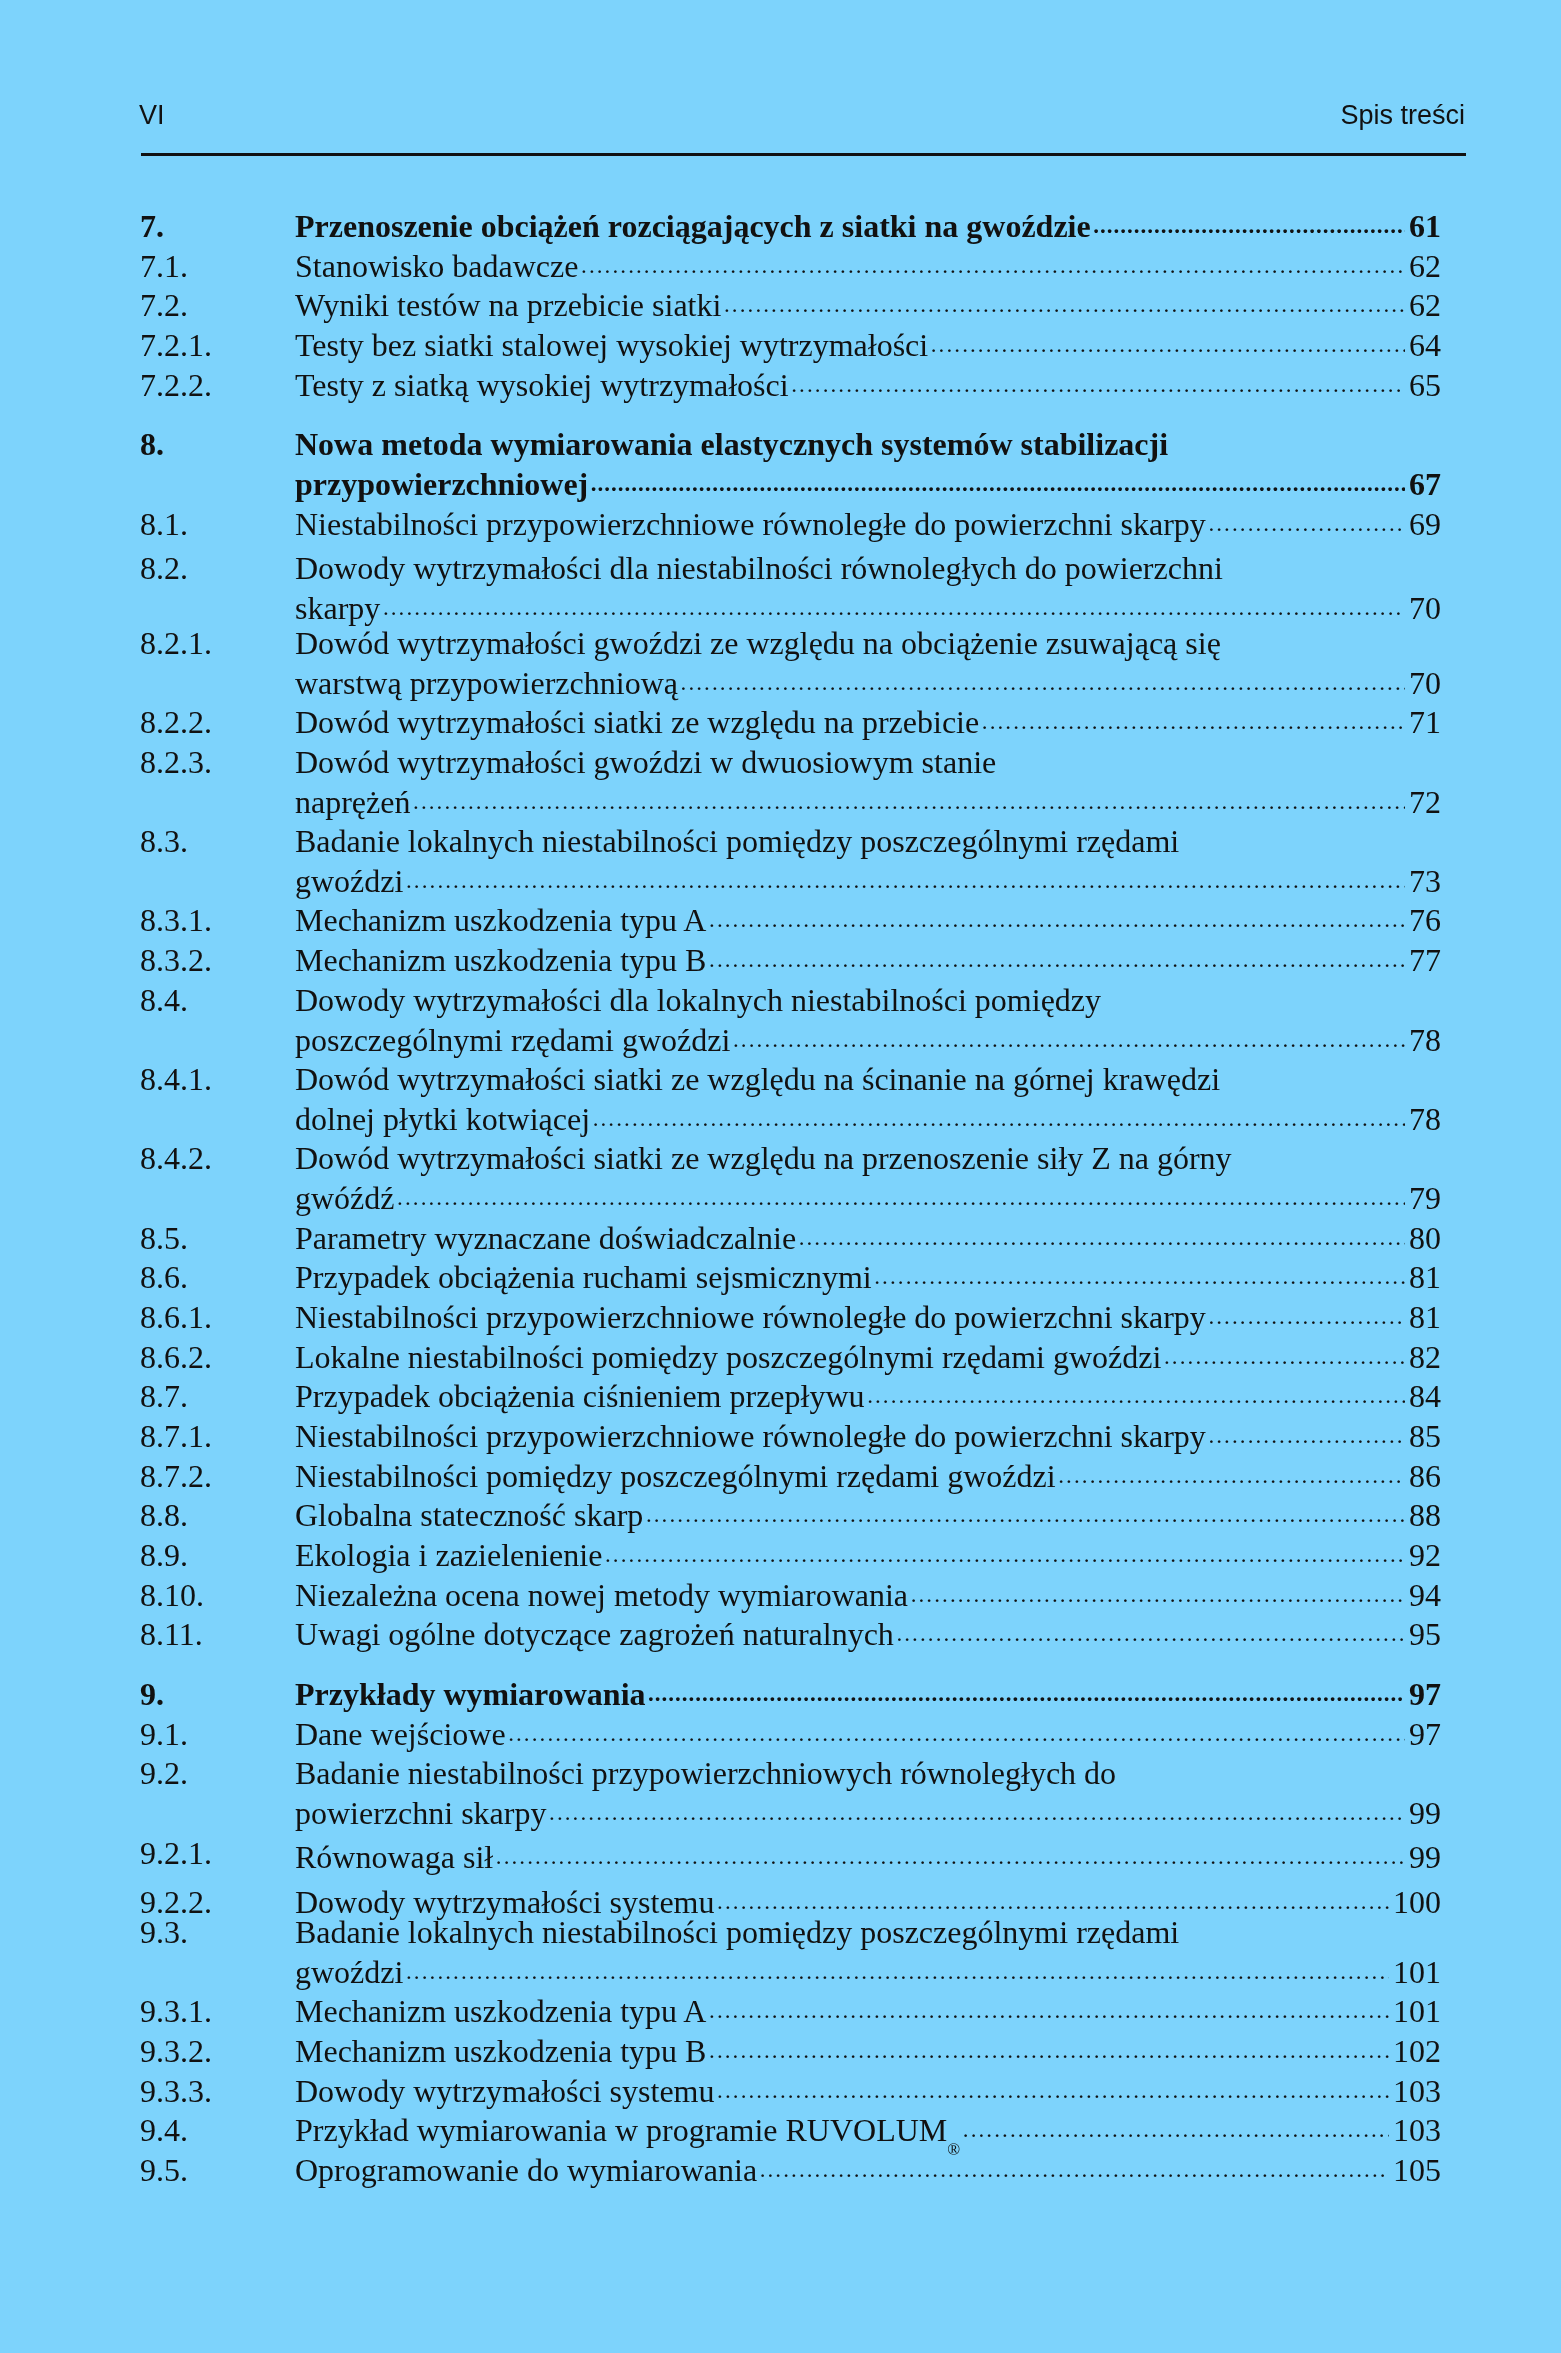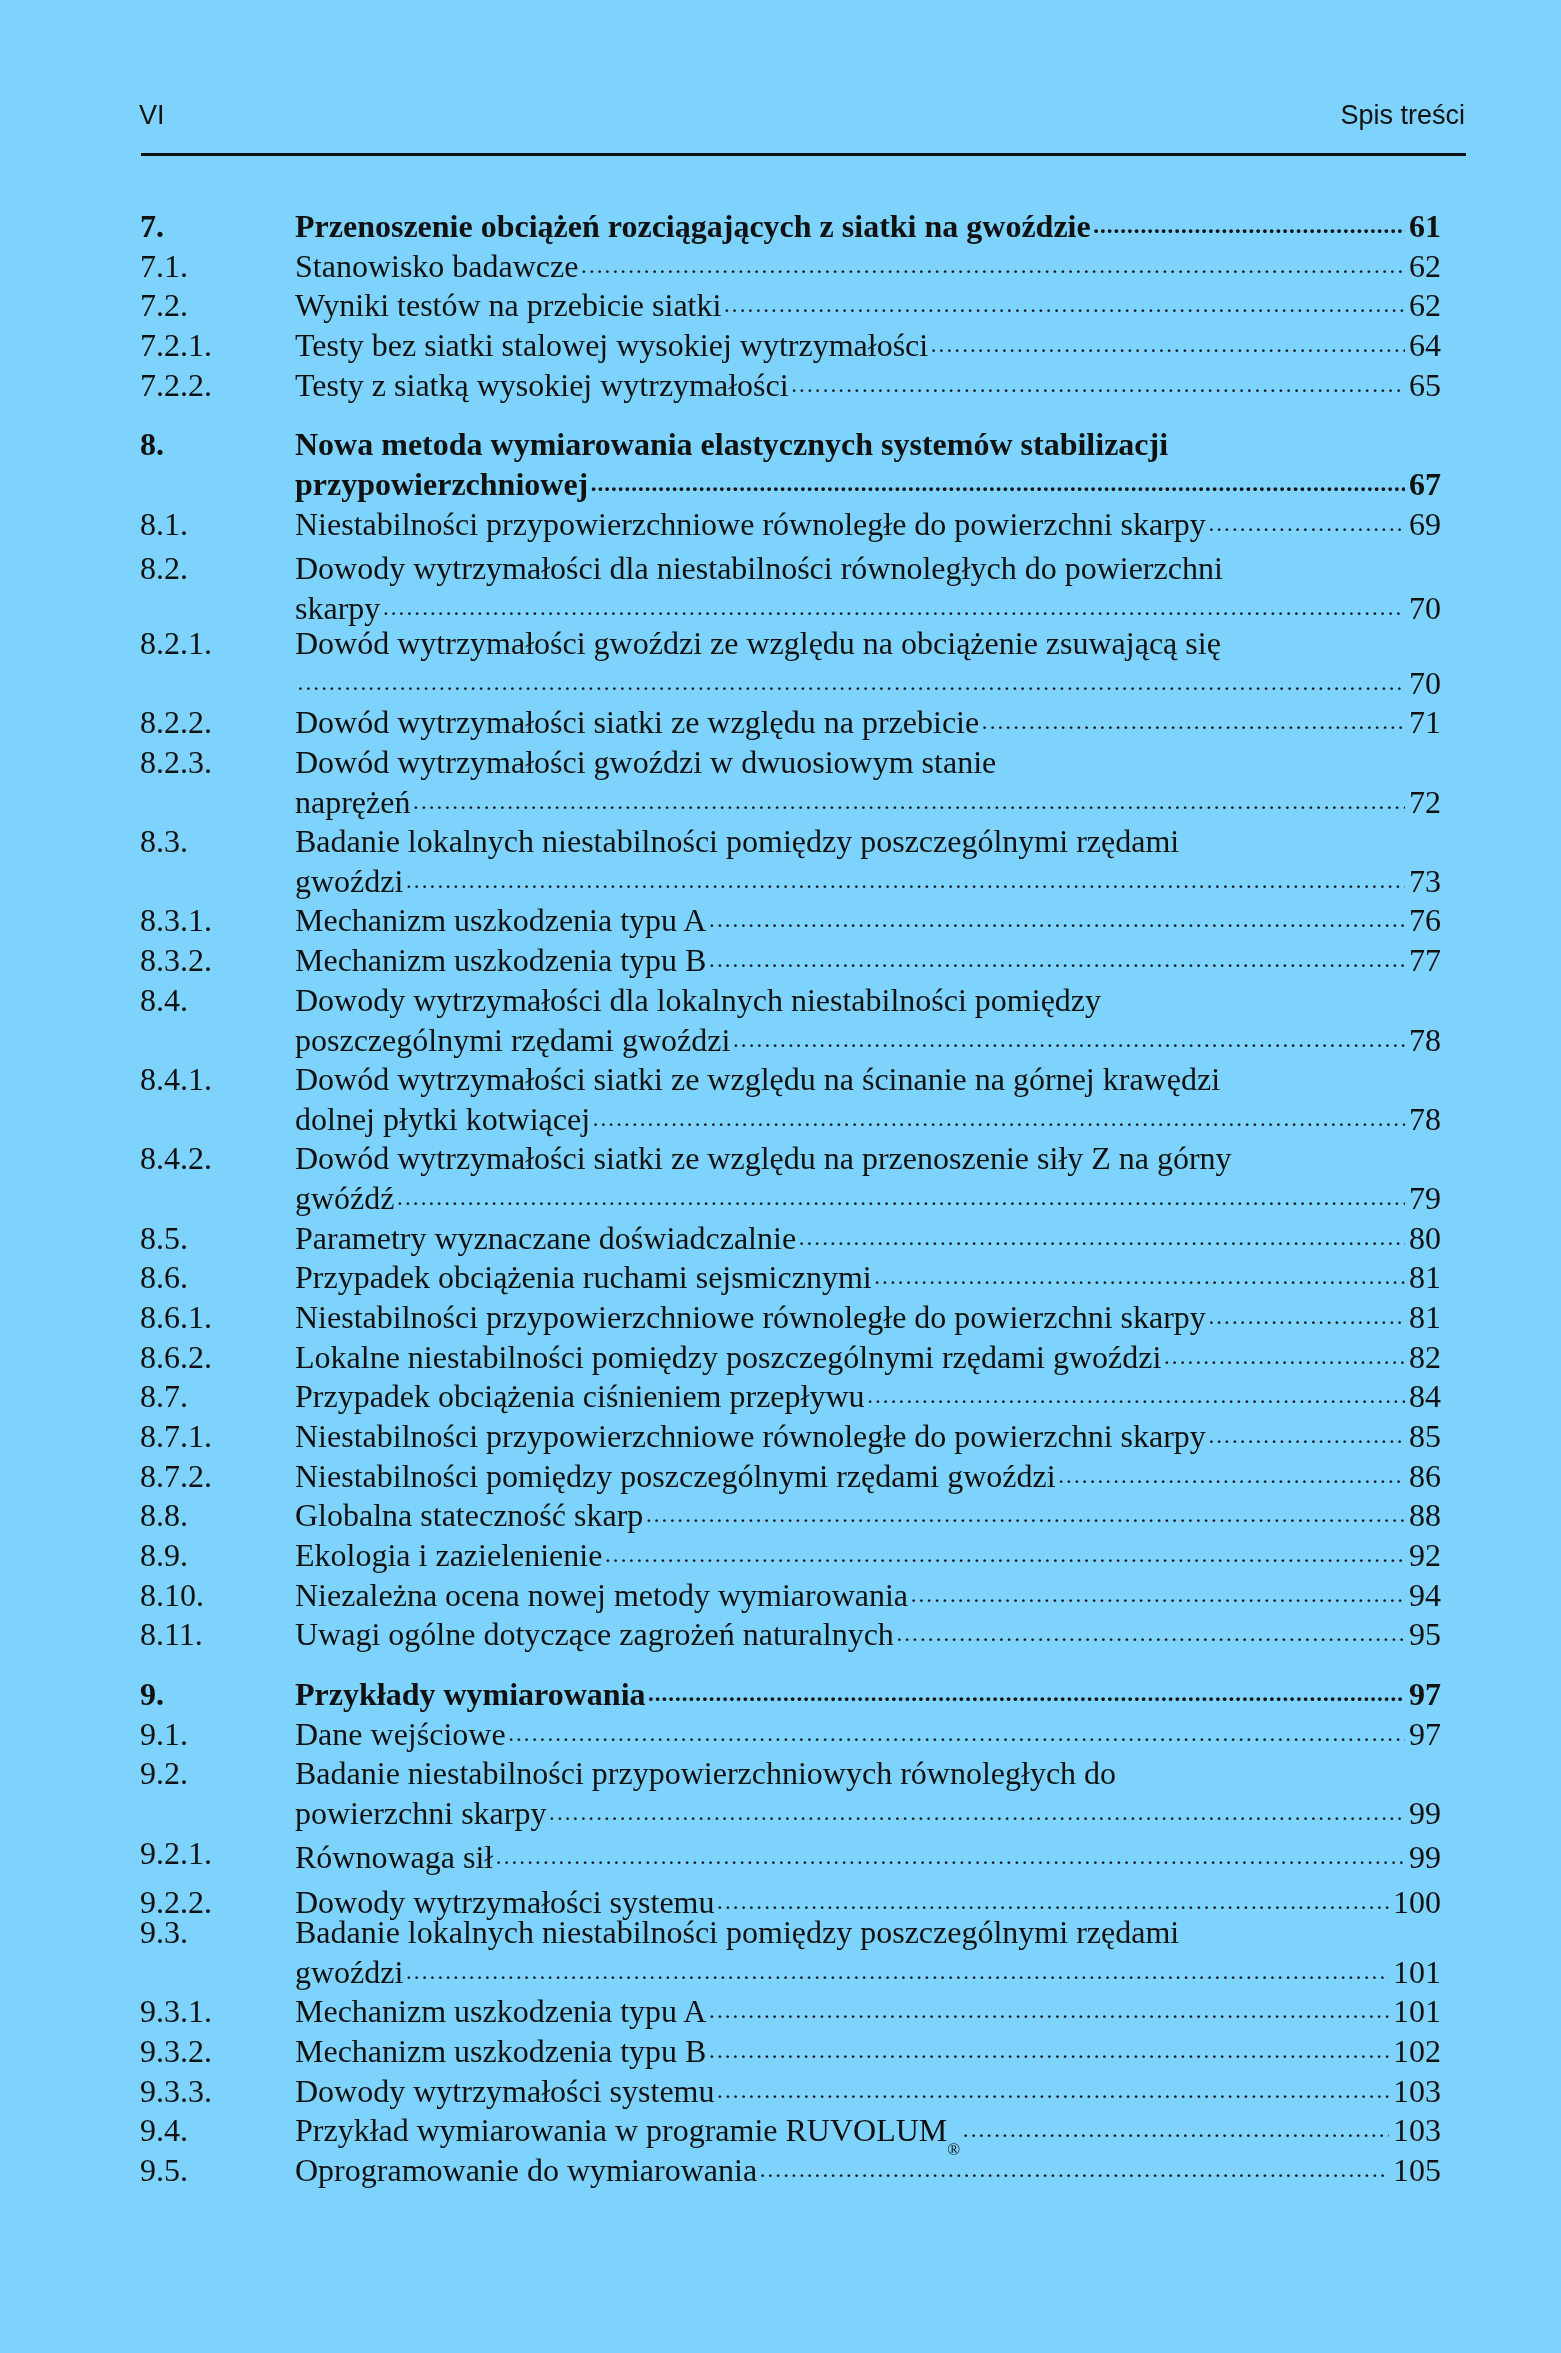--- a/index.html
+++ b/index.html
@@ -101,20 +101,21 @@
         <div class="line last" style="top: 40px;">
           <span class="ttl">skarpy</span>
           <span class="dots">................................................................................................................................................................................................................................................................................................................................................................................................................</span>
           <span class="pg">70</span>
         </div>
       </div>
       <div class="row" style="top: 623px; height: 79px;">
         <span class="num">8.2.1.</span>
         <div class="line" style="top: 0px;"><span class="ttl">Dowód wytrzymałości gwoździ ze względu na obciążenie zsuwającą się</span></div>
         <div class="line last" style="top: 40px;">
+          <span class="ttl">warstwą przypowierzchniową</span>
           <span class="dots">................................................................................................................................................................................................................................................................................................................................................................................................................</span>
           <span class="pg">70</span>
         </div>
       </div>
       <div class="row" style="top: 702px; height: 40px;">
         <span class="num">8.2.2.</span>
         <div class="line last" style="top: 0px;">
           <span class="ttl">Dowód wytrzymałości siatki ze względu na przebicie</span>
           <span class="dots">................................................................................................................................................................................................................................................................................................................................................................................................................</span>
           <span class="pg">71</span>

